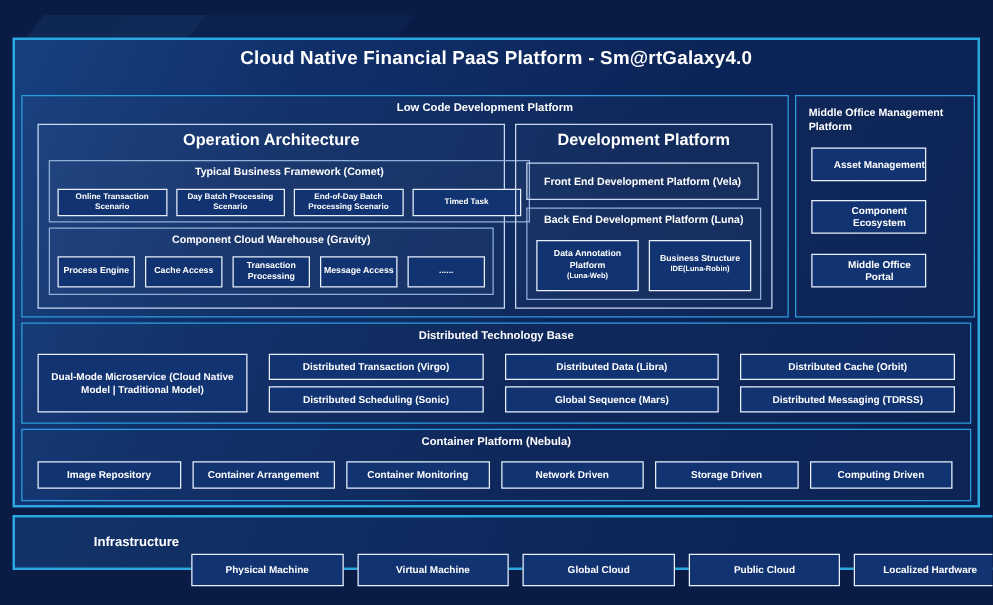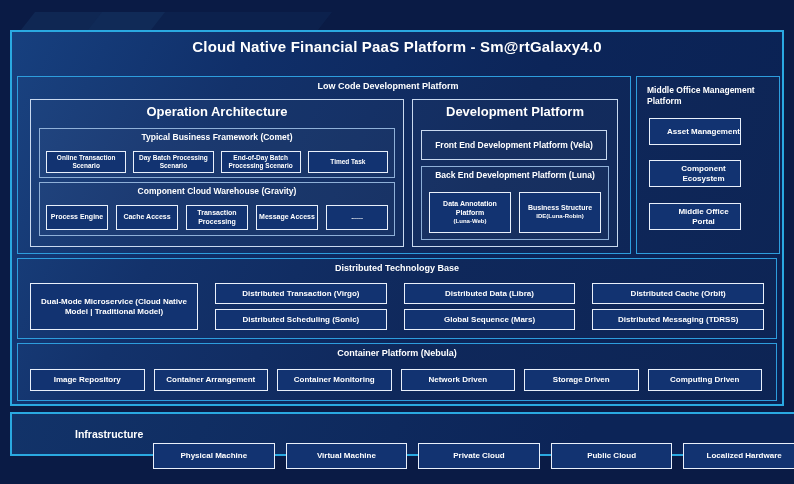--- a/index.html
+++ b/index.html
@@ -34,21 +34,21 @@
     display:flex;flex-direction:column;align-items:center;justify-content:center;
     text-align:center;line-height:1.25;box-sizing:border-box;
   }
   .sec-label{position:absolute;top:4px;left:0;width:100%;text-align:center;font-size:9px;}
 
   
   .low-code{left:5px;top:44px;width:612px;height:176px;}
   .low-code-label{box-sizing:border-box;padding-left:128px;}
   .op-arch{left:12px;top:22px;width:372px;height:146px;}
   .frame-title{position:absolute;top:4px;left:0;width:100%;text-align:center;font-size:13px;}
-  .tbf{left:8px;top:28px;width:354px;height:48px;}
+  .tbf{left:8px;top:28px;width:354px;height:48px;padding-left:29px;}
   .sub-label{position:absolute;top:3px;left:0;width:100%;text-align:center;font-size:8.5px;}
   .tbf-leaves{position:absolute;left:6px;right:6px;top:22px;height:22px;display:flex;gap:7px;}
   .tbf-leaves .leaf{flex:1;font-size:6.5px;}
   .ccw{left:8px;top:82px;width:354px;height:52px;}
   .ccw-leaves{position:absolute;left:6px;right:6px;top:22px;height:25px;display:flex;gap:8px;}
   .ccw-leaves .leaf{flex:1;font-size:7px;}
 
   .dev-plat{left:394px;top:22px;width:204px;height:146px;}
   .front-end{left:8px;top:30px;width:186px;height:30px;font-size:8.5px;}
   .front-end{position:absolute;}
@@ -180,17 +180,17 @@
       <div class="leaf">Computing Driven</div>
     </div>
   </div>
 </div>
 
 <div class="infra">
   <div class="infra-label">Infrastructure</div>
   <div class="infra-leaves">
     <div class="leaf">Physical Machine</div>
     <div class="leaf">Virtual Machine</div>
-    <div class="leaf">Private Cloud</div>
+    <div class="leaf">Global Cloud</div>
     <div class="leaf">Public Cloud</div>
     <div class="leaf">Localized Hardware</div>
   </div>
 </div>
 
 </body></html>

